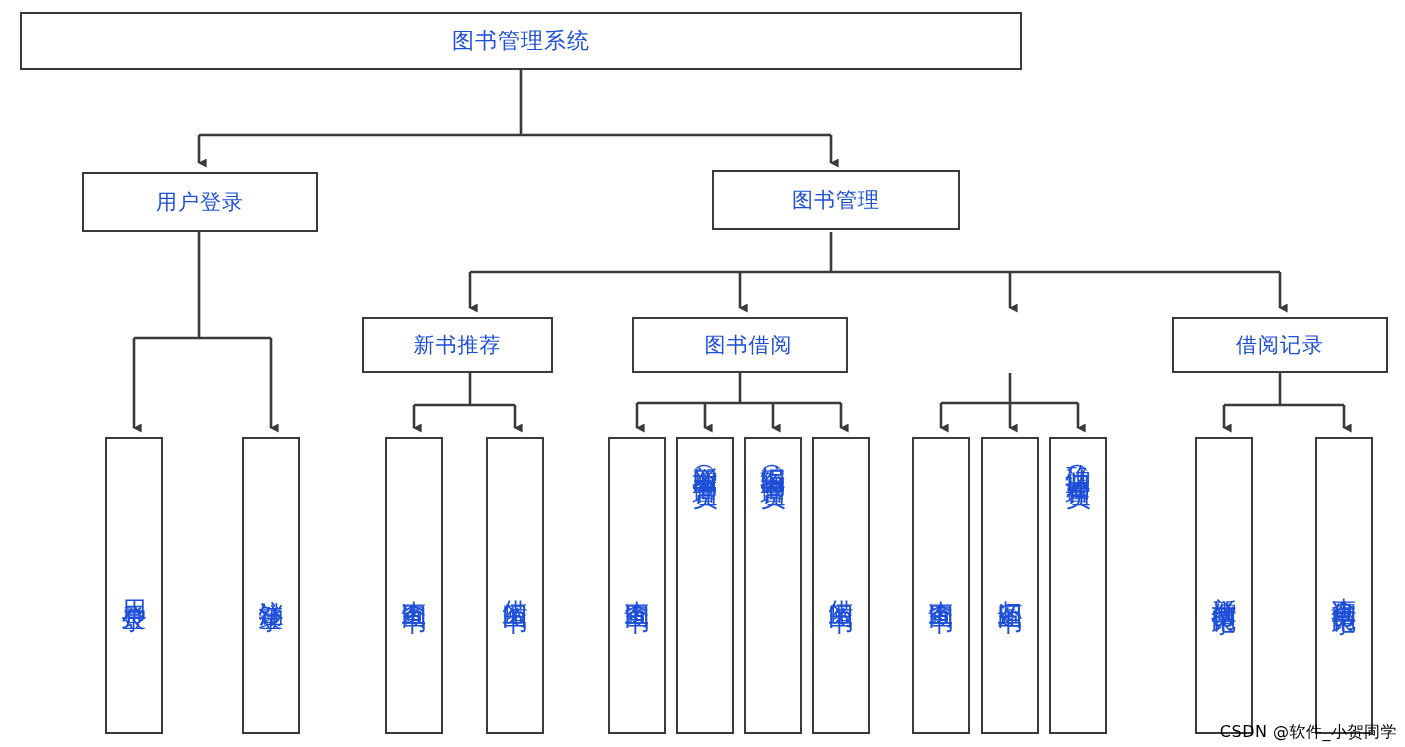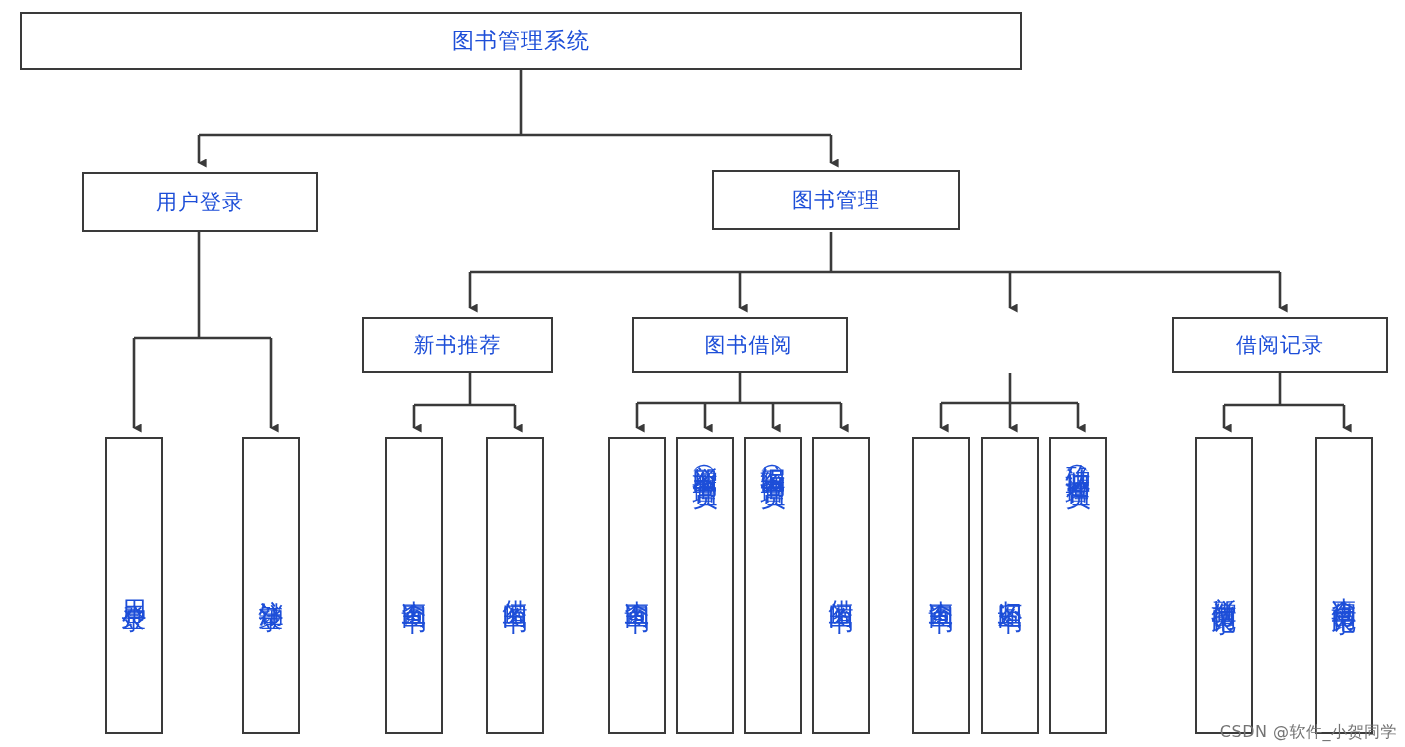--- a/index.html
+++ b/index.html
@@ -64,21 +64,21 @@
   }
   .node.vertical.centered {
     align-items: center;
     padding-top: 0;
   }
   #watermark {
     position: absolute;
     right: 8px;
     bottom: 4px;
     font-size: 16px;
-    color: #737373;
+    color: #000000;
     letter-spacing: 0.5px;
     white-space: nowrap;
     font-family: "DejaVu Sans", "Liberation Sans", sans-serif;
   }
 </style>
 </head>
 <body>
 
 <div id="diagram-canvas">
 

